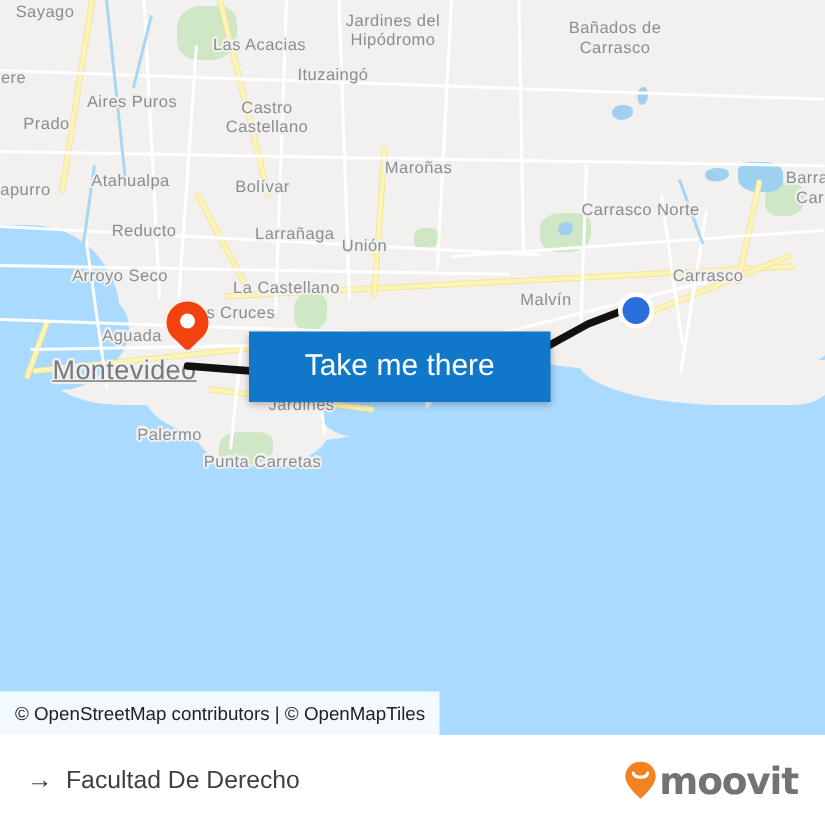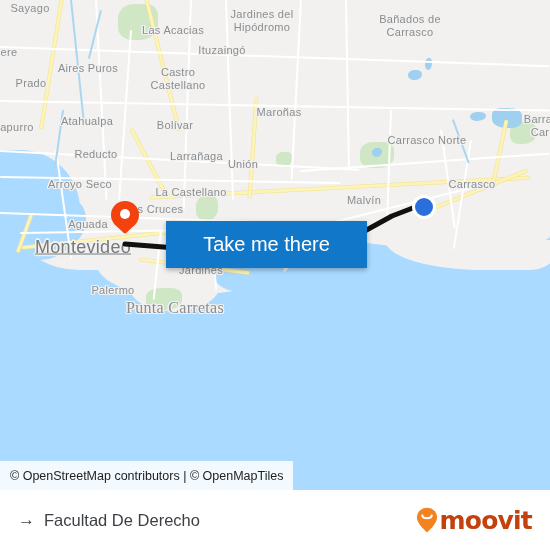--- a/index.html
+++ b/index.html
@@ -222,21 +222,21 @@
   #trip-arrow { font-size: 17px; color: #3c3f43; }
 
   #moovit-logo {
     display: flex;
     align-items: center;
     gap: 2px;
   }
   #moovit-logo .logo-wordmark {
     font-size: 25px;
     font-weight: bold;
-    color: #c2410c;
+    color: #737373;
     letter-spacing: -0.8px;
     font-family: "DejaVu Sans", sans-serif;
   }
 </style>
 </head>
 <body>
 
 <div id="map-area" style="background: rgb(170, 218, 255);">
 
   <div class="landmass" id="land-main"></div>
@@ -325,21 +325,21 @@
       <div class="maplabel" style="left: 243px; top: 164px; font-size: 11px;">Unión</div>
       <div class="maplabel" style="left: 191px; top: 192px; font-size: 11px;">La Castellano</div>
       <div class="maplabel" style="left: 80px; top: 184px; font-size: 11px;">Arroyo Seco</div>
       <div class="maplabel" style="left: 152px; top: 209px; font-size: 11px;">Tres Cruces</div>
       <div class="maplabel" style="left: 364px; top: 200px; font-size: 11px;">Malvín</div>
       <div class="maplabel" style="left: 472px; top: 184px; font-size: 11px;">Carrasco</div>
       <div class="maplabel" style="left: 88px; top: 224px; font-size: 11px;">Aguada</div>
       <div class="maplabel big" style="left: 83px; top: 247px; font-size: 18px; text-decoration: underline;">Montevideo</div>
       <div class="maplabel" style="left: 201px; top: 270px; font-size: 11px;">Jardines</div>
       <div class="maplabel" style="left: 113px; top: 277px; font-size: 11px; margin-top: 13px;">Palermo</div>
-      <div class="maplabel" style="left: 175px; top: 308px; font-size: 16px; font-family: Liberation Serif, serif;">Punta Carretas</div>
+      <div class="maplabel" style="left: 175px; top: 308px; font-size: 11px;">Punta Carretas</div>
     </div>
 
   <svg id="route-line" viewBox="0 0 550 490">
     <polyline id="route-path" fill="none" stroke="#111111" stroke-width="5" stroke-linecap="round" stroke-linejoin="round" points="125,244 176,248 262,249 352,238 392,216 418,206"></polyline>
   </svg>
 
   <div id="origin-pin" style="left: 111px; top: 201px;">
     <div class="pin-tail" style="background: rgb(244, 66, 15);"></div>
     <div class="pin-body" style="background: rgb(244, 66, 15);"></div>
     <div class="pin-hole"></div>

